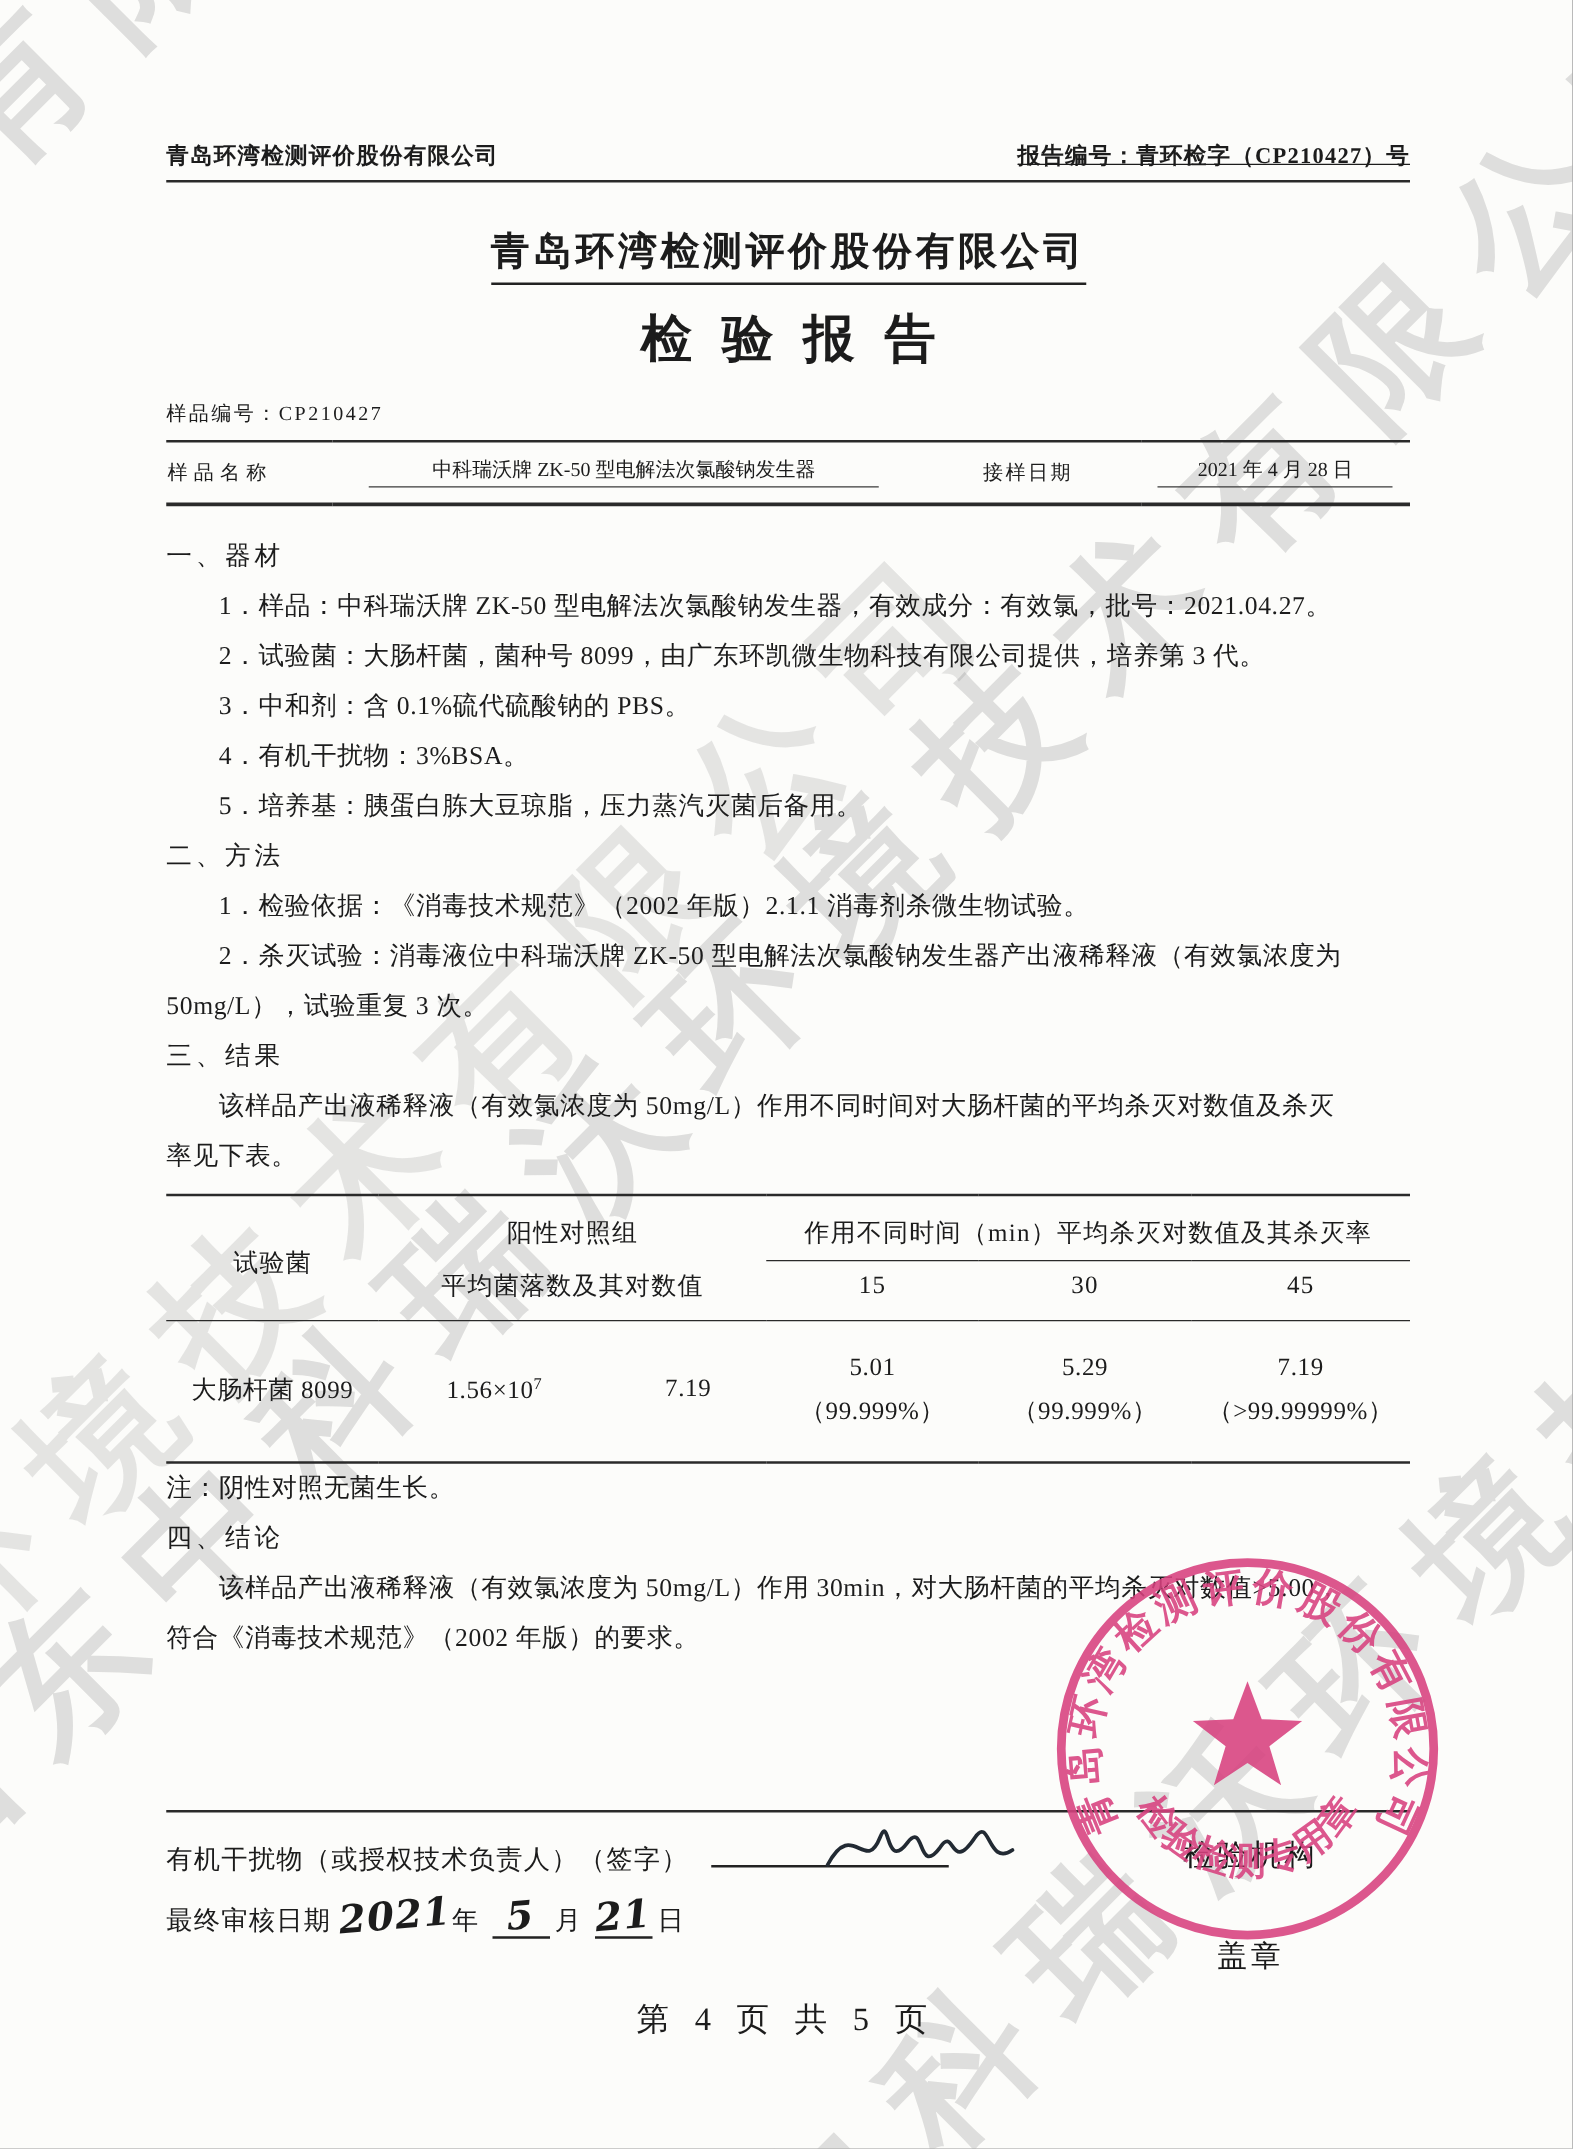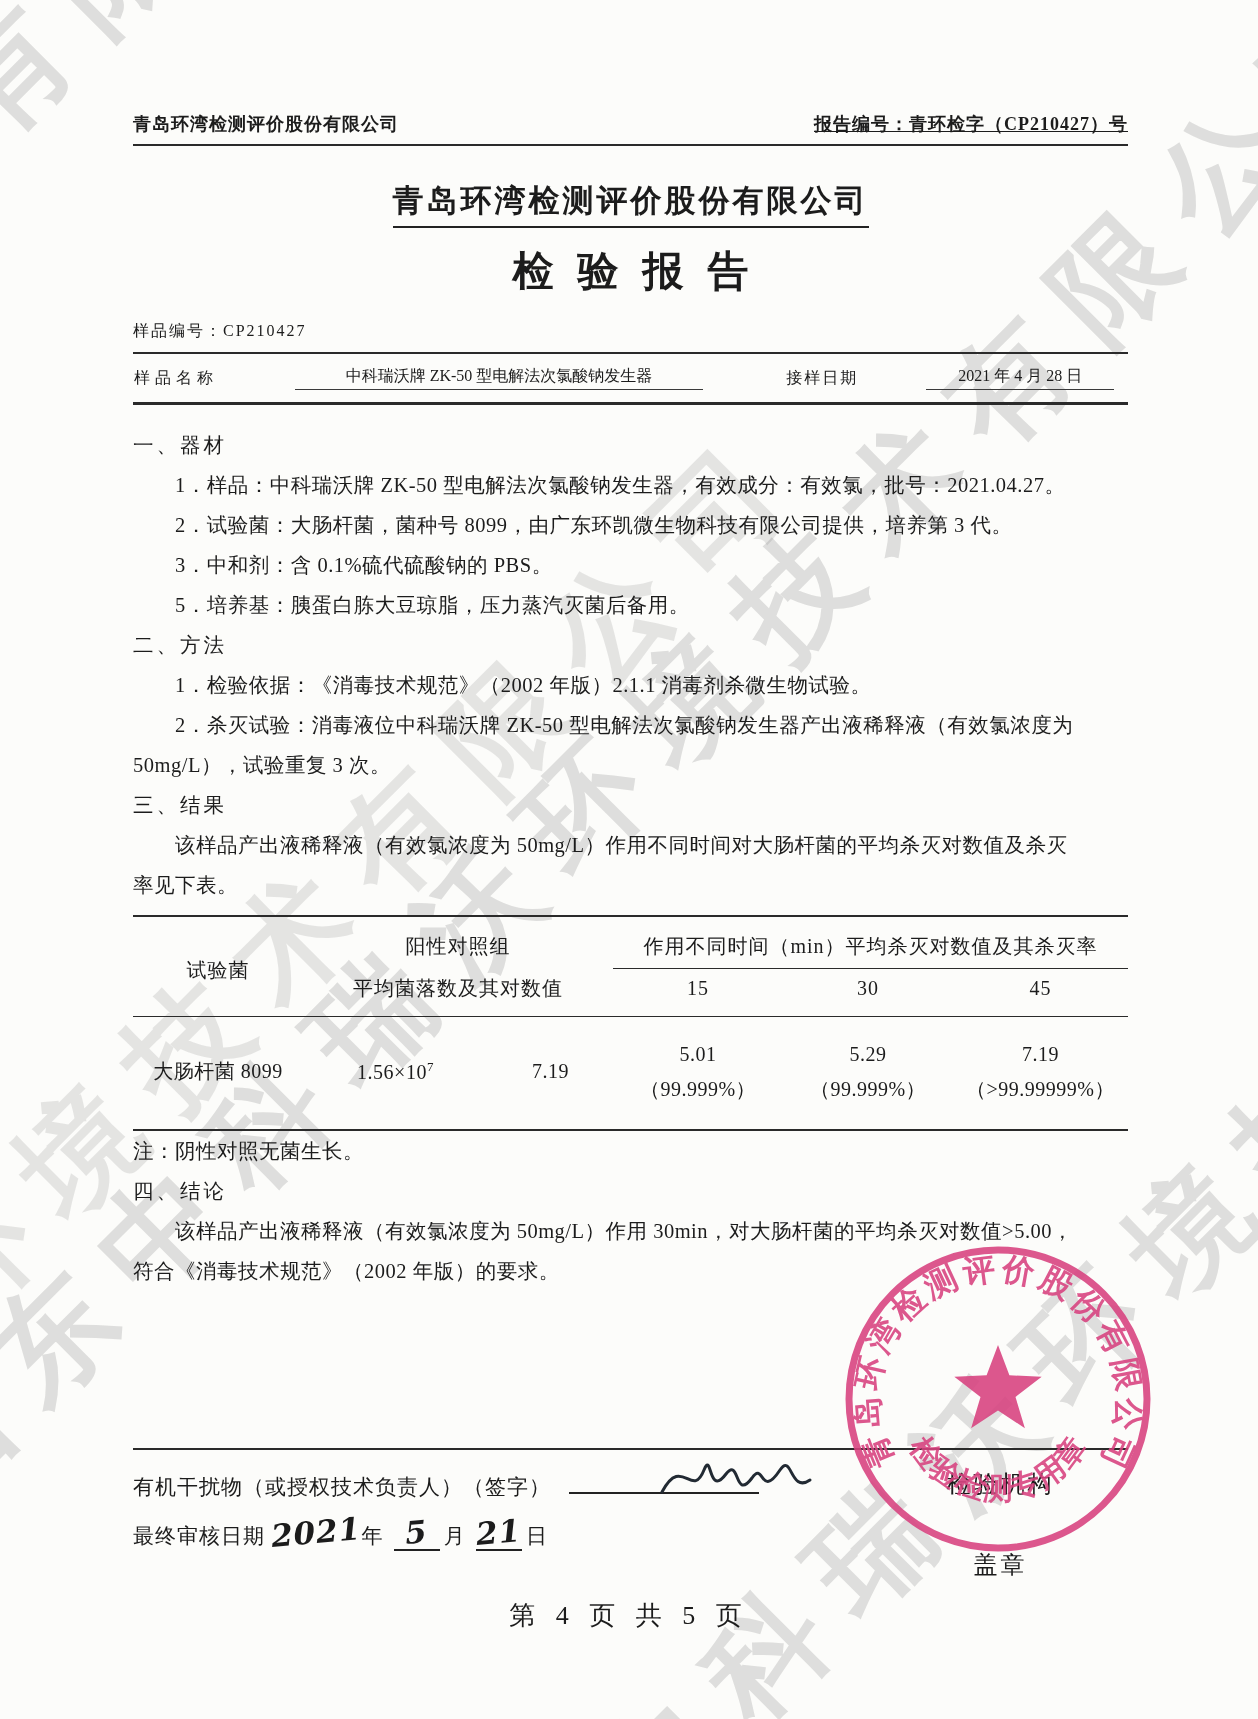--- a/index.html
+++ b/index.html
@@ -145,20 +145,21 @@
         <td class="val2"><span class="uline">2021 年 4 月 28 日</span></td>
       </tr>
     </tbody>
       </table>
 
     <div class="body-text">
       <p class="sec-title">一、器材</p>
       <p class="indent">1．样品：中科瑞沃牌 ZK-50 型电解法次氯酸钠发生器，有效成分：有效氯，批号：2021.04.27。</p>
       <p class="indent">2．试验菌：大肠杆菌，菌种号 8099，由广东环凯微生物科技有限公司提供，培养第 3 代。</p>
       <p class="indent">3．中和剂：含 0.1%硫代硫酸钠的 PBS。</p>
+      <p class="indent">4．有机干扰物：3%BSA。</p>
       <p class="indent">5．培养基：胰蛋白胨大豆琼脂，压力蒸汽灭菌后备用。</p>
 
       <p class="sec-title">二、方法</p>
       <p class="indent">1．检验依据：《消毒技术规范》（2002 年版）2.1.1 消毒剂杀微生物试验。</p>
       <p class="indent">2．杀灭试验：消毒液位中科瑞沃牌 ZK-50 型电解法次氯酸钠发生器产出液稀释液（有效氯浓度为</p>
       <p>50mg/L），试验重复 3 次。</p>
 
       <p class="sec-title">三、结果</p>
       <p class="indent">该样品产出液稀释液（有效氯浓度为 50mg/L）作用不同时间对大肠杆菌的平均杀灭对数值及杀灭</p>
       <p>率见下表。</p>

